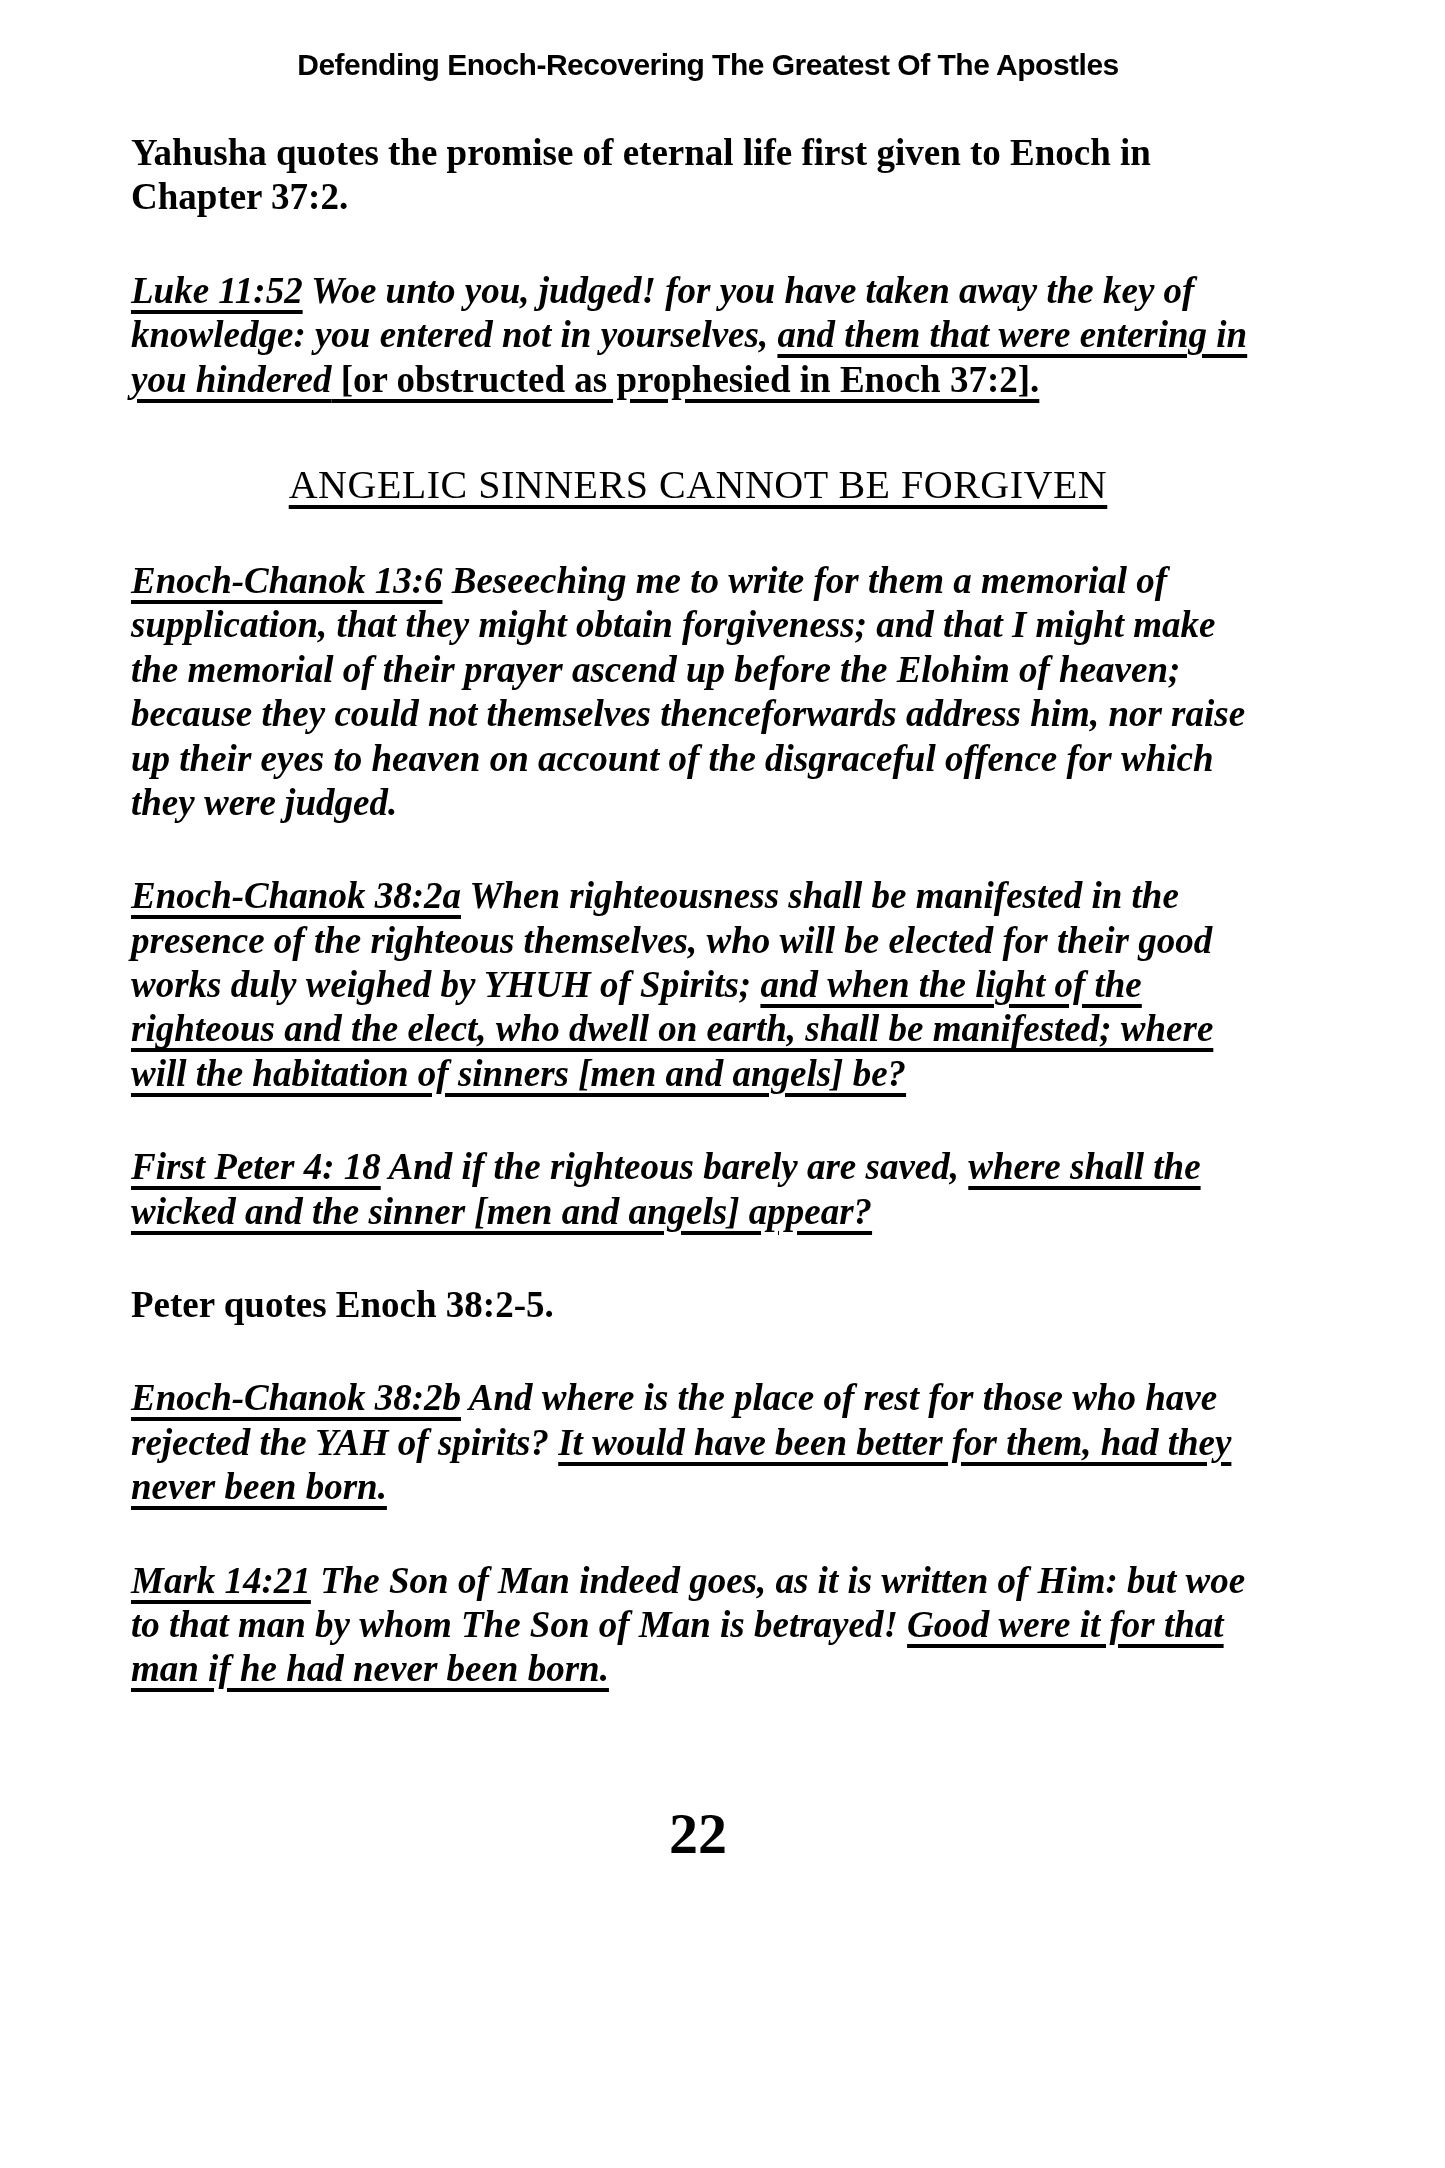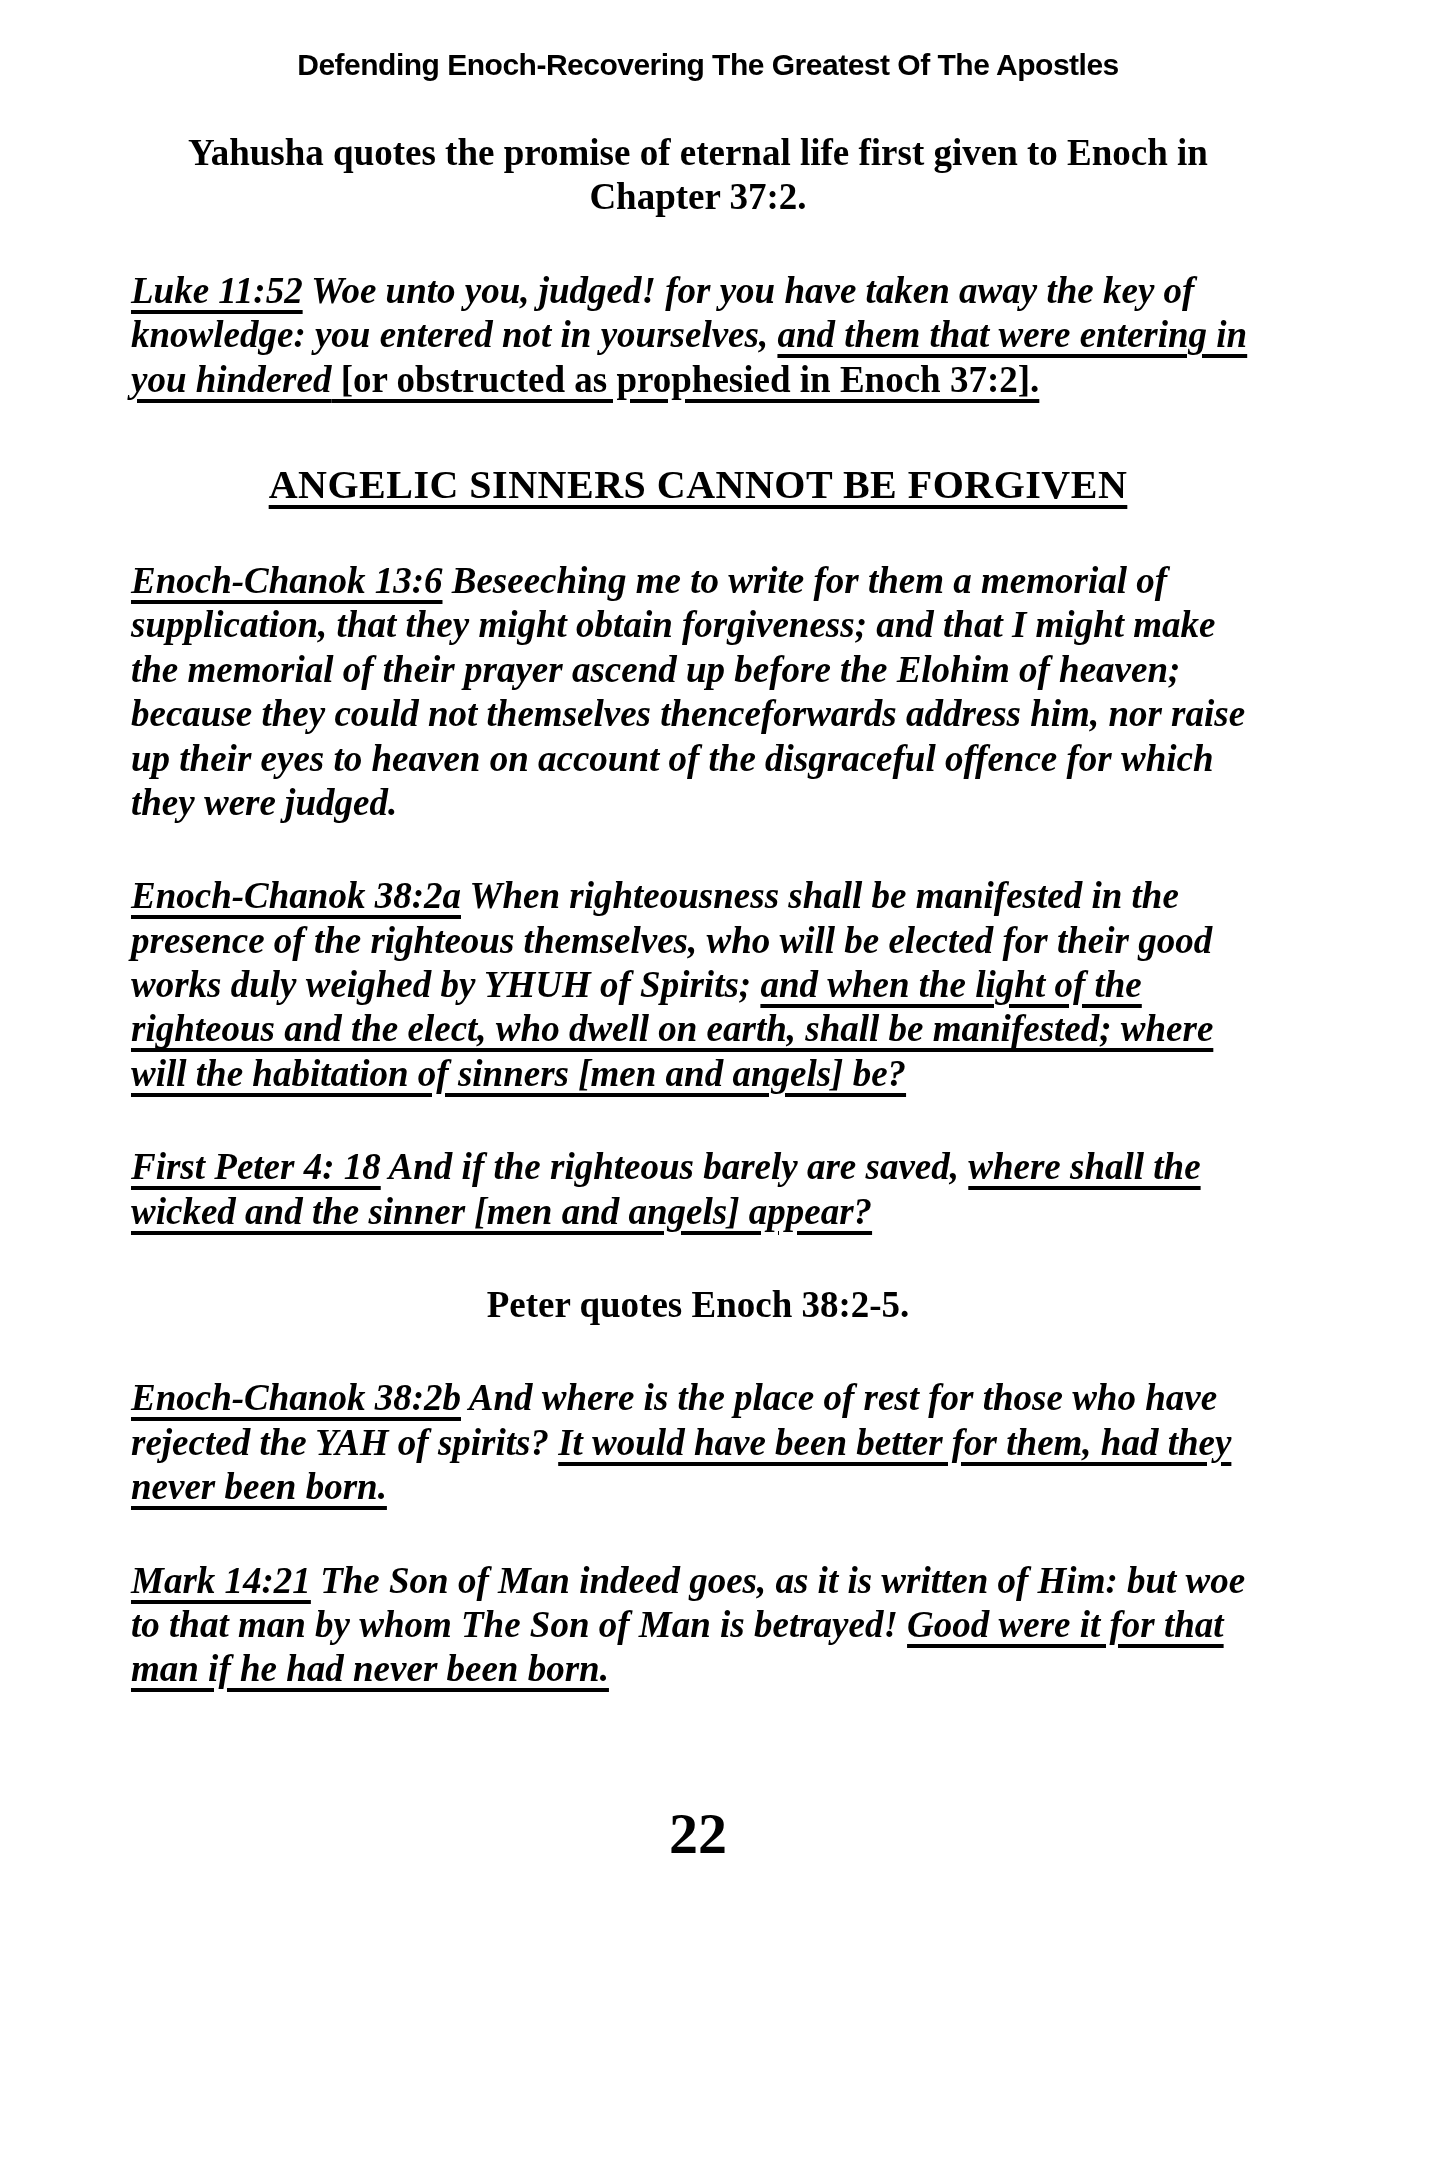--- a/index.html
+++ b/index.html
@@ -27,33 +27,32 @@
     text-align: center;
     letter-spacing: -0.5px;
     margin: 0 0 0 20px;
   }
   p.body-text {
     font-family: "Liberation Serif", serif;
     font-weight: bold;
     font-size: 37px;
     line-height: 1.2;
     margin: 49px 0 0 0;
-    text-align: center;
   }
   p.quote {
     font-family: "Liberation Serif", serif;
     font-weight: bold;
     font-style: italic;
     font-size: 37px;
     line-height: 1.2;
     margin: 49px 0 0 0;
   }
   .section-heading {
     font-family: "Liberation Serif", serif;
-    font-weight: bold;
+    font-weight: normal;
     font-size: 40px;
     line-height: 1.25;
     text-align: center;
     margin: 58px 0 0 0;
     letter-spacing: 0.5px;
   }
   .u {
     text-decoration: underline;
     text-decoration-thickness: 4px;
     text-underline-offset: 7px;

